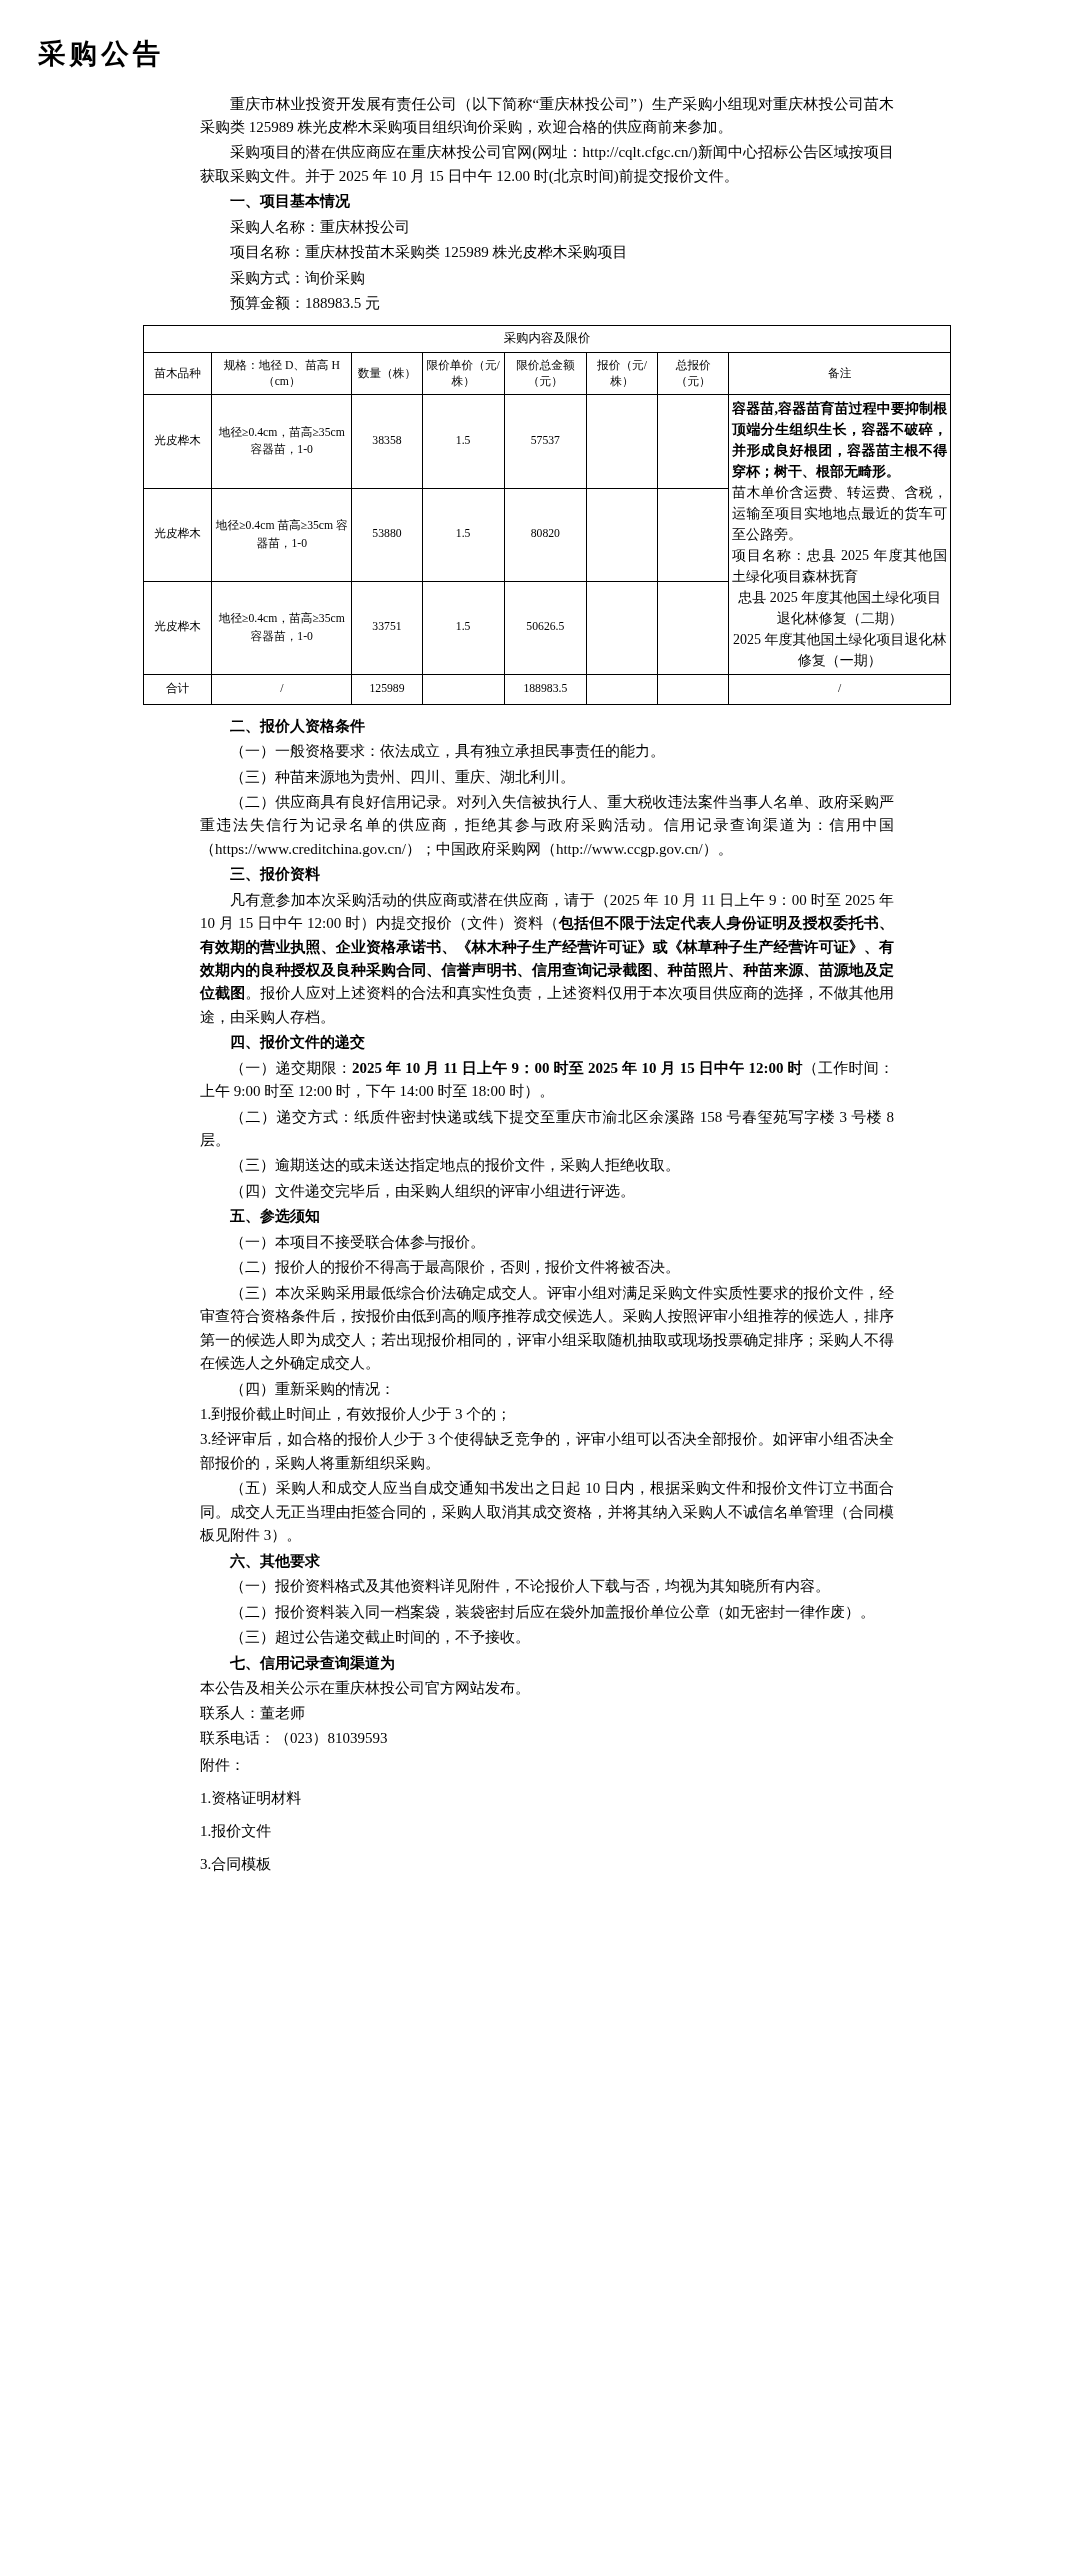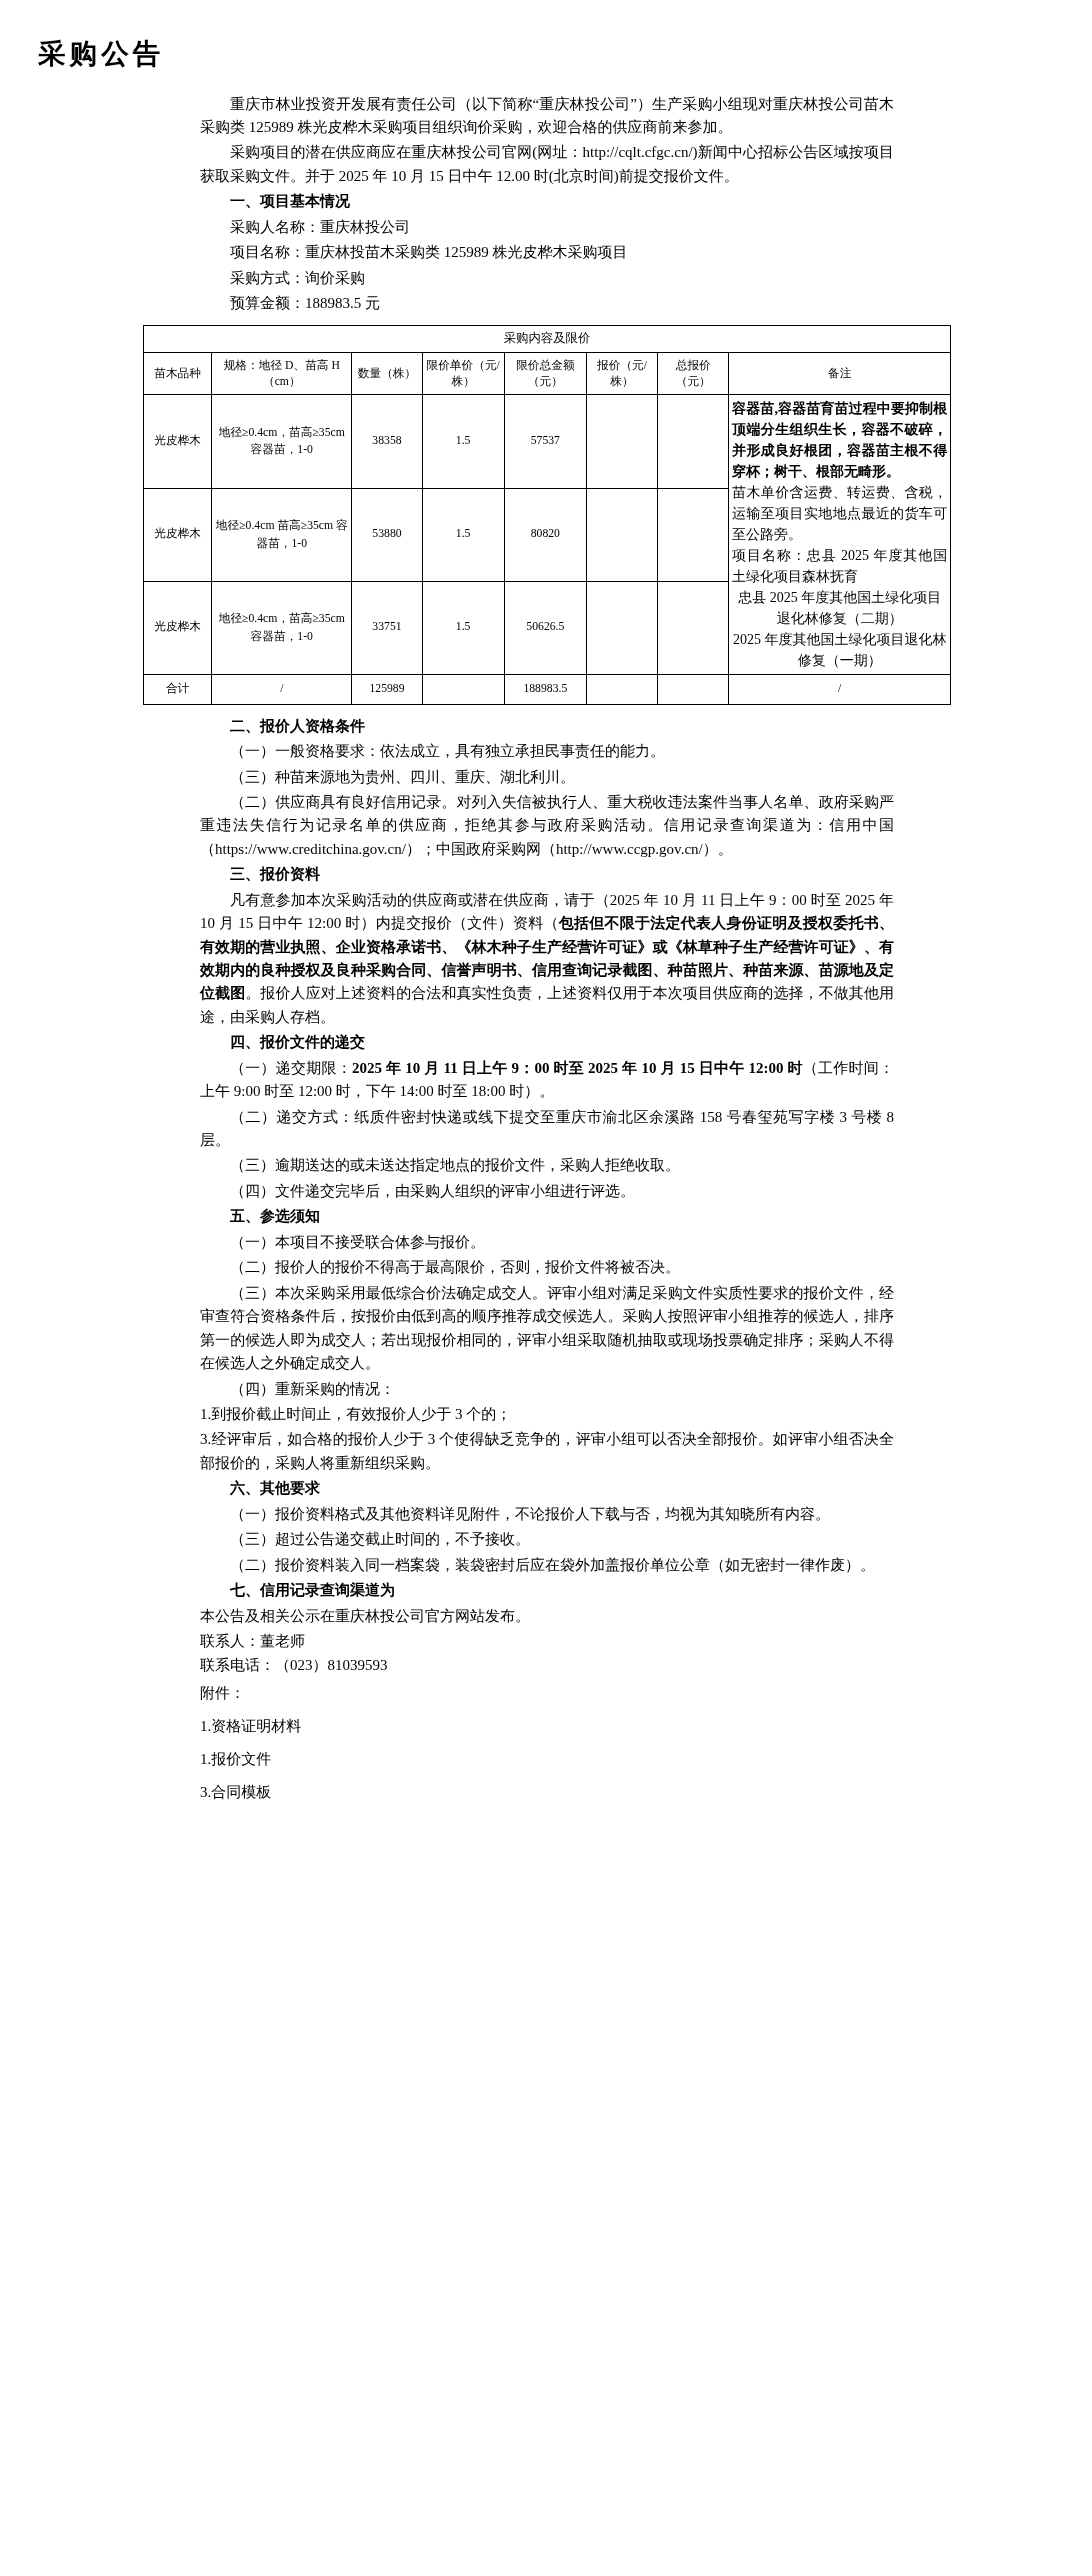--- a/index.html
+++ b/index.html
@@ -193,25 +193,26 @@
     <p class="indent2">（三）逾期送达的或未送达指定地点的报价文件，采购人拒绝收取。</p>
     <p class="indent2">（四）文件递交完毕后，由采购人组织的评审小组进行评选。</p>
 
     <p class="sec-head">五、参选须知</p>
     <p class="indent2">（一）本项目不接受联合体参与报价。</p>
     <p class="indent2">（二）报价人的报价不得高于最高限价，否则，报价文件将被否决。</p>
     <p class="indent2">（三）本次采购采用最低综合价法确定成交人。评审小组对满足采购文件实质性要求的报价文件，经审查符合资格条件后，按报价由低到高的顺序推荐成交候选人。采购人按照评审小组推荐的候选人，排序第一的候选人即为成交人；若出现报价相同的，评审小组采取随机抽取或现场投票确定排序；采购人不得在候选人之外确定成交人。</p>
     <p class="indent2">（四）重新采购的情况：</p>
     <p class="no-indent">1.到报价截止时间止，有效报价人少于 3 个的；</p>
     <p class="no-indent">3.经评审后，如合格的报价人少于 3 个使得缺乏竞争的，评审小组可以否决全部报价。如评审小组否决全部报价的，采购人将重新组织采购。</p>
+    <p class="indent2">（五）采购人和成交人应当自成交通知书发出之日起 10 日内，根据采购文件和报价文件订立书面合同。成交人无正当理由拒签合同的，采购人取消其成交资格，并将其纳入采购人不诚信名单管理（合同模板见附件 3）。</p>
 
     <p class="sec-head">六、其他要求</p>
     <p class="indent2">（一）报价资料格式及其他资料详见附件，不论报价人下载与否，均视为其知晓所有内容。</p>
+    <p class="indent2">（二）报价资料装入同一档案袋，装袋密封后应在袋外加盖报价单位公章（如无密封一律作废）。</p>
     <p class="indent2">（三）超过公告递交截止时间的，不予接收。</p>
-    <p class="indent2">（二）报价资料装入同一档案袋，装袋密封后应在袋外加盖报价单位公章（如无密封一律作废）。</p>
 
     <p class="sec-head">七、信用记录查询渠道为</p>
     <div class="contact">
       <p class="no-indent">本公告及相关公示在重庆林投公司官方网站发布。</p>
       <p class="no-indent">联系人：董老师</p>
       <p class="no-indent">联系电话：（023）81039593</p>
     </div>
 
     <div class="attach">
       <p class="no-indent gap-top">附件：</p>

